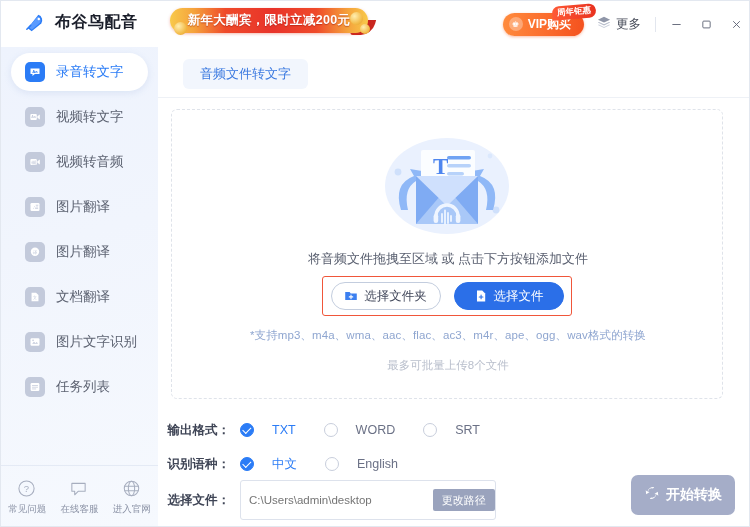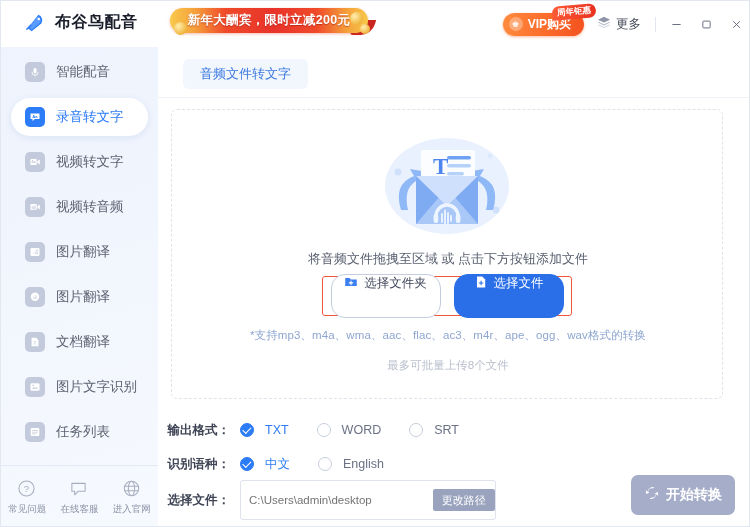--- a/index.html
+++ b/index.html
@@ -102,41 +102,41 @@
   .drop-hint{
     position:absolute;left:0;top:140px;width:552px;text-align:center;
     font-size:13px;color:#5a6070;
   }
   .btnbox{
     position:absolute;left:50%;top:166px;transform:translateX(-50%);
     width:250px;height:40px;border:1px solid #f0563a;border-radius:3px;
     display:flex;align-items:center;justify-content:center;gap:13px;box-sizing:border-box;
   }
   .btn{
-    display:flex;align-items:flex-start;justify-content:center;gap:6px;
-    height:44px;border-radius:14px;font-size:12.5px;cursor:pointer;box-sizing:border-box;
+    display:flex;align-items:center;justify-content:center;gap:6px;
+    height:28px;border-radius:14px;font-size:12.5px;cursor:pointer;box-sizing:border-box;
   }
   .btn-folder{width:110px;border:1px solid #c3cdde;background:#fff;color:#41475a;}
   .btn-file{width:110px;background:#2b6fe8;color:#fff;border:1px solid #2b6fe8;}
   .btn-ico{width:14px;height:14px;flex:0 0 14px;}
   .fmt-note{
     position:absolute;left:0;top:218px;width:552px;text-align:center;
     font-size:11.5px;color:#8fa6d0;letter-spacing:.1px;
   }
   .batch-note{
     position:absolute;left:0;top:248px;width:552px;text-align:center;
     font-size:11.5px;color:#b9bfcc;
   }
 
   
   .settings{position:absolute;left:0;top:368px;width:592px;height:112px;}
   .row{position:absolute;left:0;display:flex;align-items:center;height:22px;}
   .row-label{width:72px;text-align:right;font-size:12.5px;color:#3f4556;font-weight:bold;flex:0 0 72px;}
   .opts{display:flex;align-items:center;margin-left:10px;}
-  .opt{display:flex;align-items:center;gap:11px;cursor:pointer;margin-right:28px;}
+  .opt{display:flex;align-items:center;gap:18px;cursor:pointer;margin-right:28px;}
   .radio{width:14px;height:14px;border-radius:50%;border:1px solid #c8cedc;box-sizing:border-box;background:#fff;
     display:flex;align-items:center;justify-content:center;flex:0 0 14px;}
   .radio.on{background:#2b7cf6;border-color:#2b7cf6;}
   .radio.on::after{content:"";width:7px;height:3.5px;border-left:1.6px solid #fff;border-bottom:1.6px solid #fff;
     transform:rotate(-45deg) translate(.5px,-1px);}
   .opt-txt{font-size:12.5px;color:#6b7186;}
   .opt.sel .opt-txt{color:#2b7cf6;}
 
   .pathrow{top:74px;}
   .pathfield{
@@ -223,30 +223,20 @@
         <svg viewBox="0 0 12 12" width="11" height="11">
             <path d="M2.4 2.4 L9.6 9.6 M9.6 2.4 L2.4 9.6" stroke="#5e6475" stroke-width="1" fill="none"></path>
           </svg>
       </div>
     </div>
   </div>
 
   <div class="sidebar">
     <div class="nav">
 
-      <div class="nav-item">
-        <span class="nav-ico">
-          <svg viewBox="0 0 16 16" width="12" height="12">
-              <rect x="6" y="2.5" width="4" height="7" rx="2" fill="#fff"></rect>
-              <path d="M4 8.2 a4 4 0 0 0 8 0" stroke="#fff" stroke-width="1.2" fill="none"></path>
-              <path d="M8 12.2 V14" stroke="#fff" stroke-width="1.2"></path>
-            </svg>
-        </span>
-        <span class="nav-label">智能配音</span>
-      </div>
 
       <div class="nav-item active">
         <span class="nav-ico">
           <svg viewBox="0 0 16 16" width="12" height="12">
               <path d="M2 3.2 h12 v7.4 h-6.2 L4.6 13.4 V10.6 H2 z" fill="#fff"></path>
               <text x="8" y="9.2" font-size="5.6" text-anchor="middle" fill="#2b7cf6" font-family="Liberation Sans, sans-serif" font-weight="bold">Aa</text>
             </svg>
         </span>
         <span class="nav-label">录音转文字</span>
       </div>

